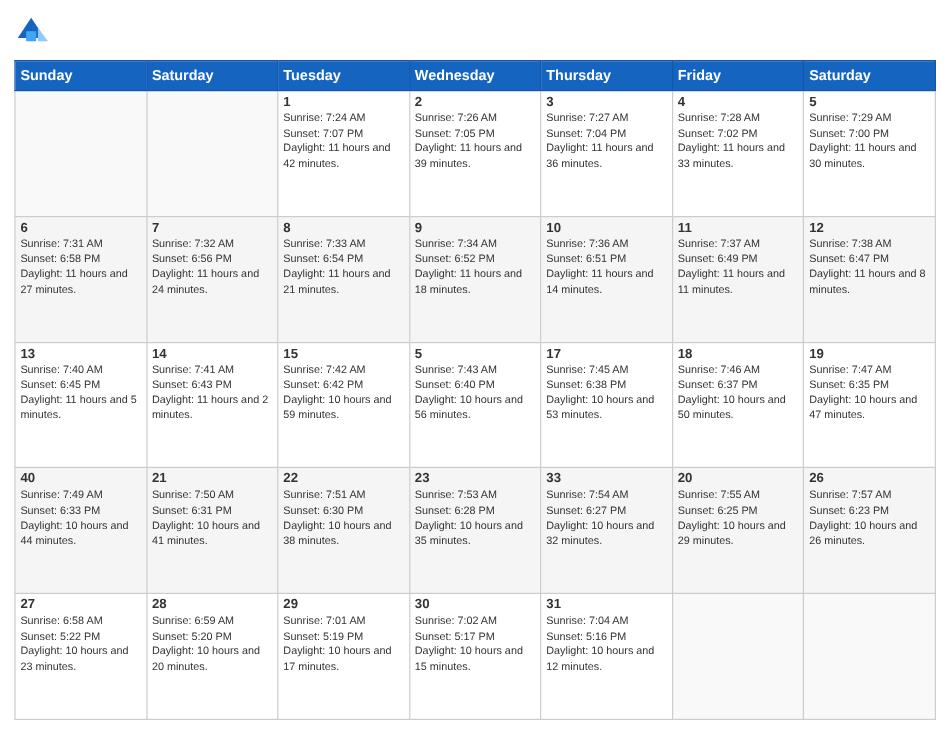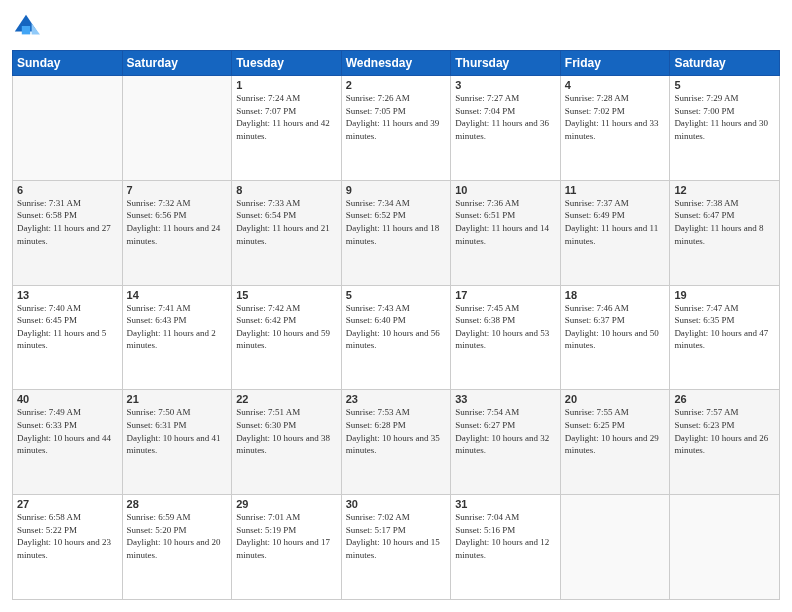--- a/index.html
+++ b/index.html
@@ -87,21 +87,20 @@
     .day-num {
       font-size: 11px;
       font-weight: bold;
       display: block;
       margin-bottom: 1px;
     }
     .day-info {
       font-size: 9px;
       line-height: 1.4;
       color: #333;
-      font-family: Liberation Serif, serif;
     }
     .empty-cell {
       background: #f9f9f9 !important;
     }
   </style>
 </head>
 <body>
 
 <div class="page">
   <div class="header">

